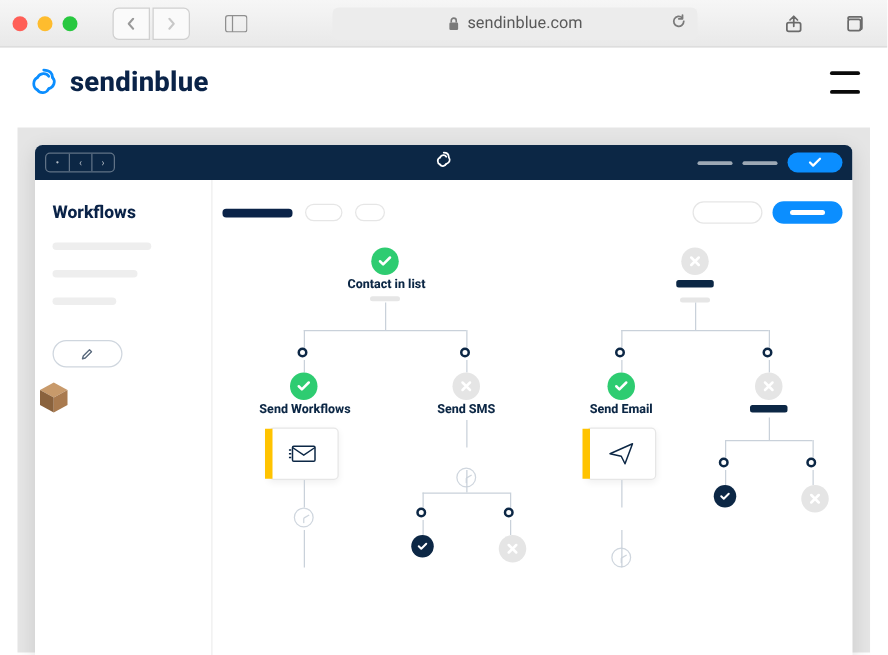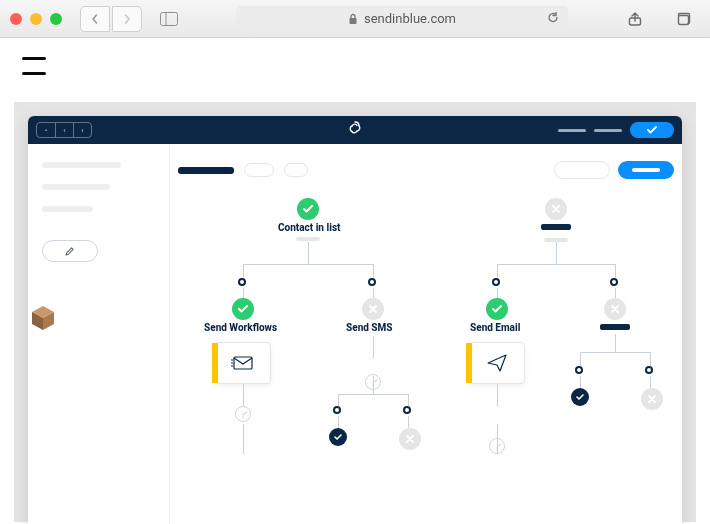--- a/index.html
+++ b/index.html
@@ -1,19 +1,19 @@
 <!DOCTYPE html>
 <html><head>
   <meta charset="utf-8">
   <style>
     * { box-sizing: border-box; margin: 0; padding: 0; }
     html, body { width: 710px; height: 524px; font-family: -apple-system, BlinkMacSystemFont, "Segoe UI", Roboto, Arial, sans-serif; background: #fff; overflow: hidden; }
 
     
-    .browser-chrome { height: 38px; background: linear-gradient(#f6f6f6,#e9e9e9); border-bottom: 1px solid #d4d4d4; display: flex; align-items: center; padding: 0 10px; gap: 10px; }
+    .browser-chrome { height: 38px; background: linear-gradient(#f6f6f6,#e9e9e9); border-bottom: 1px solid #d4d4d4; display: flex; align-items: center; padding: 0 10px; gap: 20px; }
     .traffic { display: flex; gap: 8px; align-items: center; }
     .traffic .dot { width: 12px; height: 12px; border-radius: 50%; }
     .dot.red { background: #ff5f57; }
     .dot.yellow { background: #febc2e; }
     .dot.green { background: #28c840; }
     .nav-arrows { display: flex; gap: 2px; margin-left: 8px; }
     .nav-btn { width: 30px; height: 26px; border: 1px solid #d0d0d0; background: #fafafa; display: flex; align-items: center; justify-content: center; color: #888; }
     .nav-btn:first-child { border-radius: 5px 0 0 5px; }
     .nav-btn:last-child { border-radius: 0 5px 5px 0; }
     .icon-btn { width: 34px; height: 26px; border-radius: 5px; display: flex; align-items: center; justify-content: center; color: #6b6b6b; }
@@ -67,21 +67,21 @@
     .pill-blue { width: 56px; height: 18px; border-radius: 10px; background: #0b8eff; display: flex; align-items: center; justify-content: center; }
     .pill-blue span { width: 28px; height: 4px; background: #fff; border-radius: 2px; }
 
     
     .flow { position: relative; margin-top: 10px; height: 340px; }
     .abs { position: absolute; }
 
     .node-check { width: 22px; height: 22px; border-radius: 50%; background: #2ecc71; display: flex; align-items: center; justify-content: center; color: #fff; }
     .node-x { width: 22px; height: 22px; border-radius: 50%; background: #e5e5e5; display: flex; align-items: center; justify-content: center; color: #fff; }
     .node-o { width: 8px; height: 8px; border: 2px solid #0c2745; border-radius: 50%; background: #fff; }
-    .label { font-size: 10px; font-weight: 800; color: #0c2745; text-align: left; white-space: nowrap; }
+    .label { font-size: 10px; font-weight: 800; color: #0c2745; text-align: center; white-space: nowrap; }
     .sub { width: 24px; height: 4px; background: #e6e6e6; border-radius: 2px; margin: 4px auto 0; }
     .card { width: 56px; height: 42px; background: #fff; border: 1px solid #e6e6e6; border-radius: 4px; box-shadow: 0 2px 6px rgba(0,0,0,0.06); display: flex; align-items: center; justify-content: center; }
     .card .accent { position: absolute; left: -4px; top: 0; width: 6px; height: 100%; background: #ffc300; }
     .clock { width: 16px; height: 16px; border-radius: 50%; border: 1px solid #cfd6de; position: relative; }
     .clock::after, .clock::before { content: ""; position: absolute; background: #cfd6de; left: 50%; top: 50%; transform-origin: left center; }
     .clock::before { width: 5px; height: 1px; transform: rotate(-30deg); }
     .clock::after { width: 4px; height: 1px; transform: rotate(90deg); }
     .darkcheck { width: 18px; height: 18px; border-radius: 50%; background: #0c2745; display: flex; align-items: center; justify-content: center; color: #fff; }
     .bar-redact { width: 30px; height: 6px; background: #0c2745; border-radius: 2px; }
 
@@ -144,20 +144,32 @@
     <div class="icon-btn">
       <svg width="16" height="14" viewBox="0 0 16 14">
           <rect x="3.5" y="3.5" width="10" height="9" rx="1.5" fill="none" stroke="#6b6b6b" stroke-width="1.4"></rect>
           <path d="M3.5 3.5V2.5a1 1 0 0 1 1-1h9a1 1 0 0 1 1 1v8a1 1 0 0 1-1 1h-1" fill="none" stroke="#6b6b6b" stroke-width="1.4"></path>
         </svg>
     </div>
   </div>
 </div>
 
 <div class="site-header">
+  <div class="brand">
+    <svg width="26" height="26" viewBox="0 0 26 26">
+        <g fill="none" stroke="#0b8eff" stroke-width="2.2" stroke-linecap="round">
+          <path d="M13 3c5 0 7 3 7 6"></path>
+          <path d="M20 9c3 3 1 8-3 9"></path>
+          <path d="M17 18c-2 4-7 4-9 1"></path>
+          <path d="M8 19c-4-2-4-8 0-10"></path>
+          <path d="M8 9c2-4 7-4 9-1"></path>
+        </g>
+      </svg>
+    <span class="brand-text">sendinblue</span>
+  </div>
   <div class="hamburger">
     <span></span>
       <span></span>
   </div>
 </div>
 
 <div class="stage">
 
   <div class="box3d">
     <svg width="34" height="30" viewBox="0 0 34 30">
@@ -192,20 +204,21 @@
           <svg width="12" height="10" viewBox="0 0 12 10">
               <path d="M2 5l2.5 2.5L10 2" fill="none" stroke="#fff" stroke-width="1.8" stroke-linecap="round" stroke-linejoin="round"></path>
             </svg>
         </div>
       </div>
     </div>
 
     <div class="app-body">
 
       <aside class="sidebar">
+        <h3>Workflows</h3>
         <div class="side-line short"></div>
         <div class="side-line med"></div>
         <div class="side-line sm"></div>
         <div class="pencil-pill">
           <svg width="12" height="12" viewBox="0 0 12 12">
               <path d="M2 10l.6-2.2 5-5 1.6 1.6-5 5L2 10z" fill="none" stroke="#5a6a7d" stroke-width="1.1" stroke-linejoin="round"></path>
             </svg>
         </div>
       </aside>
 

